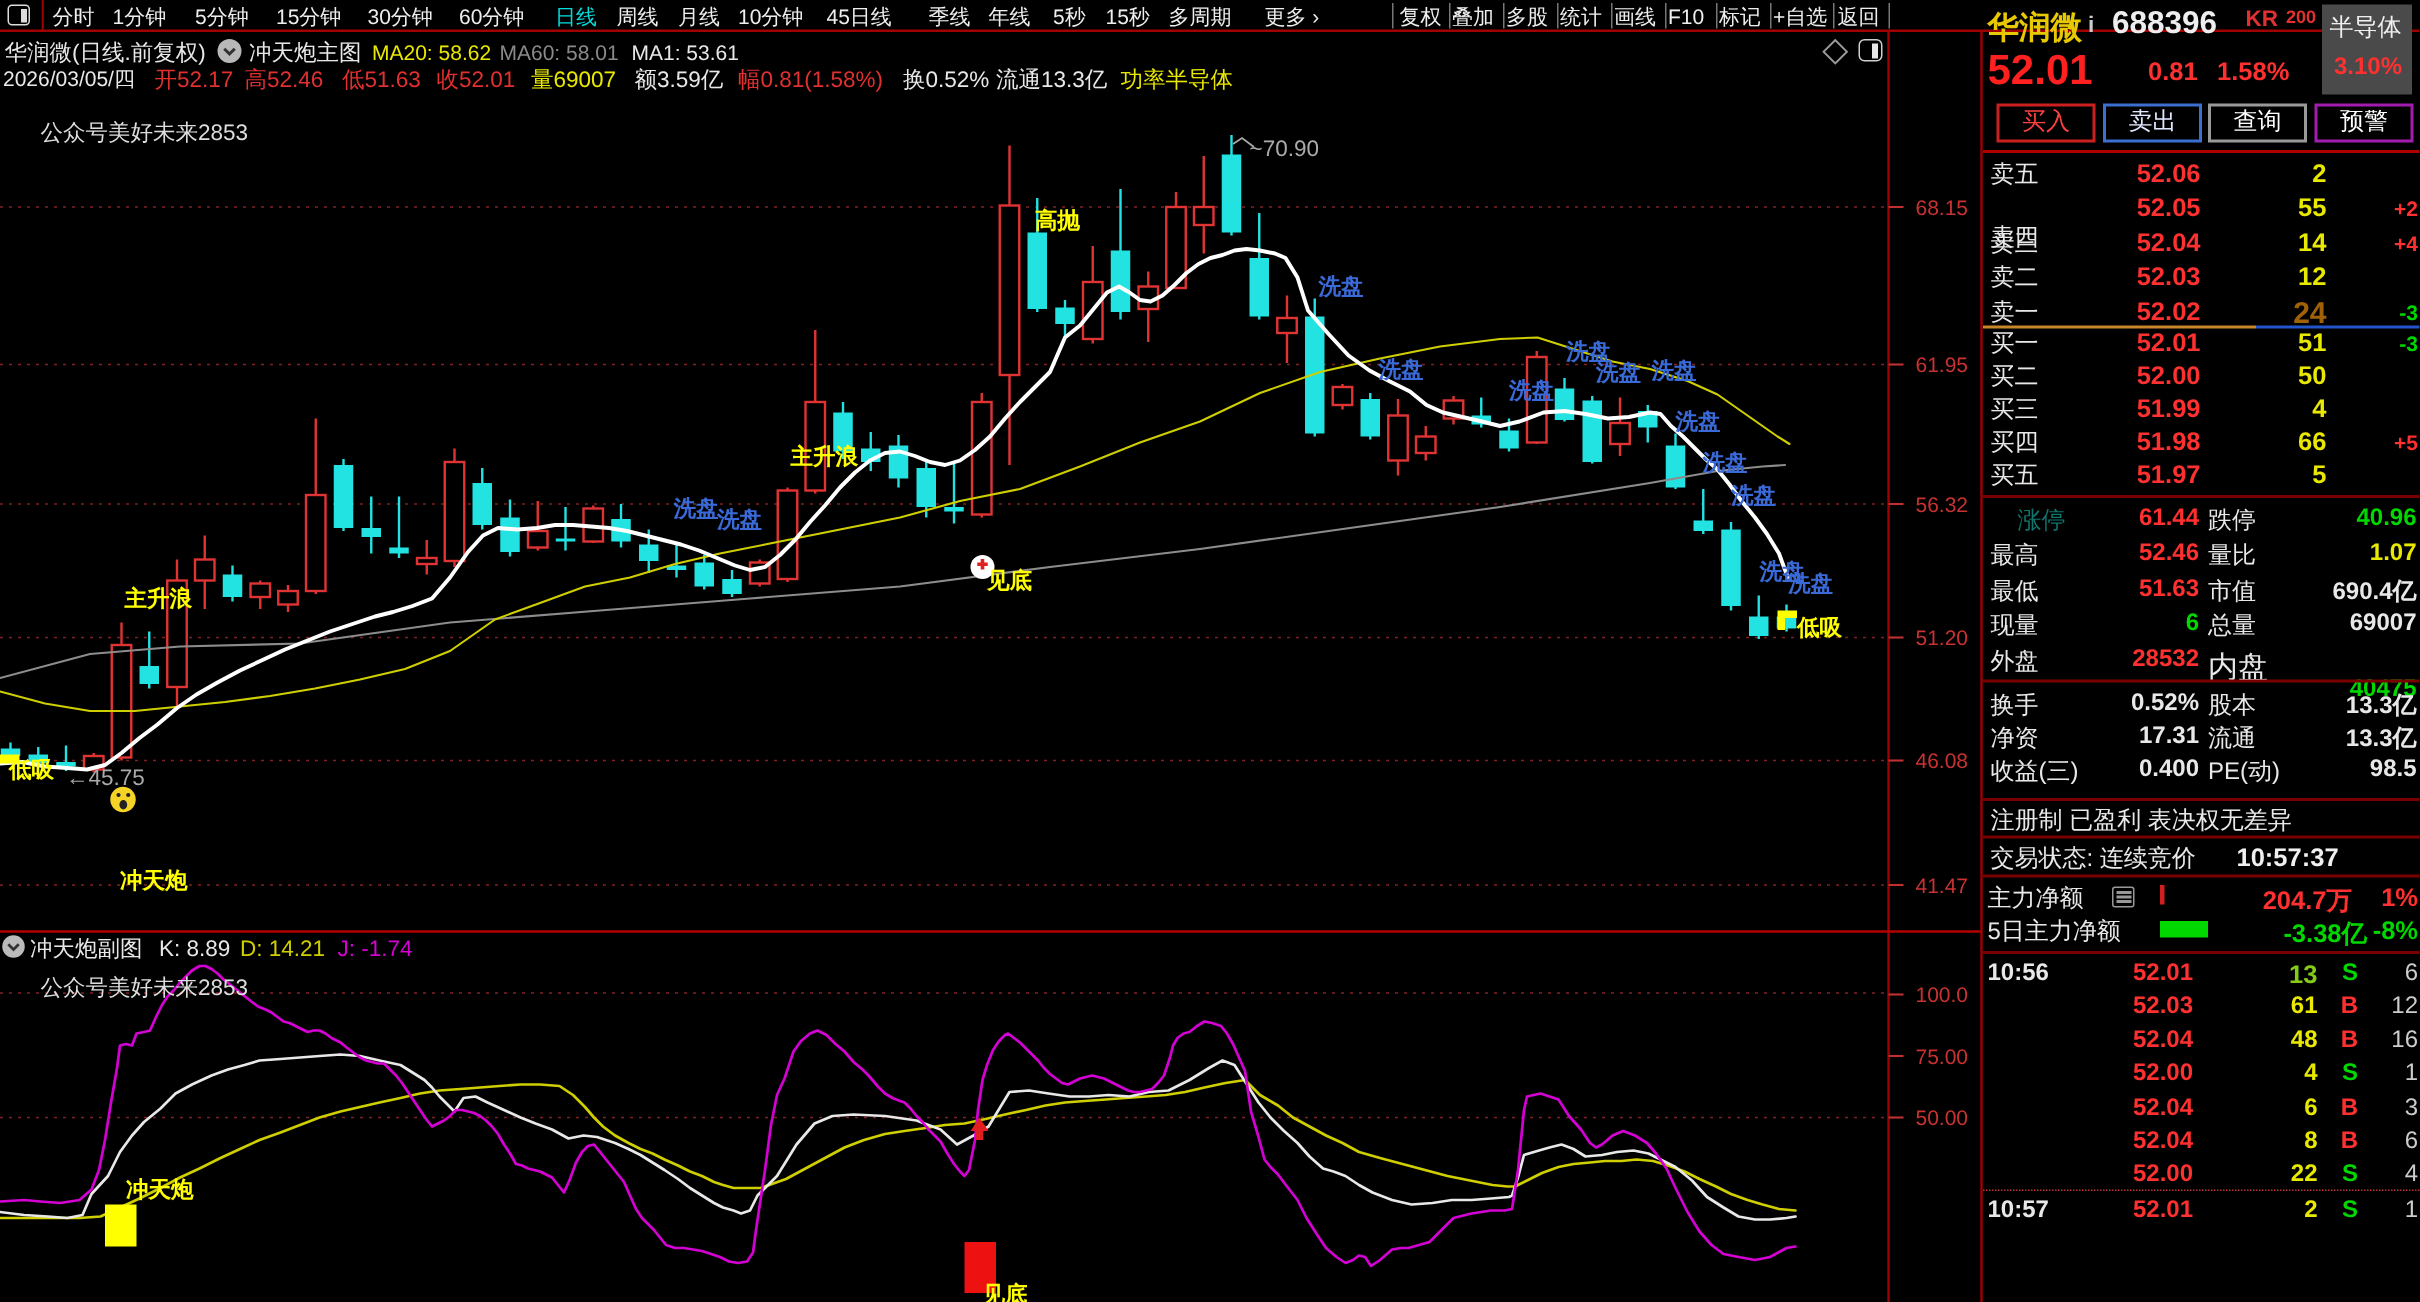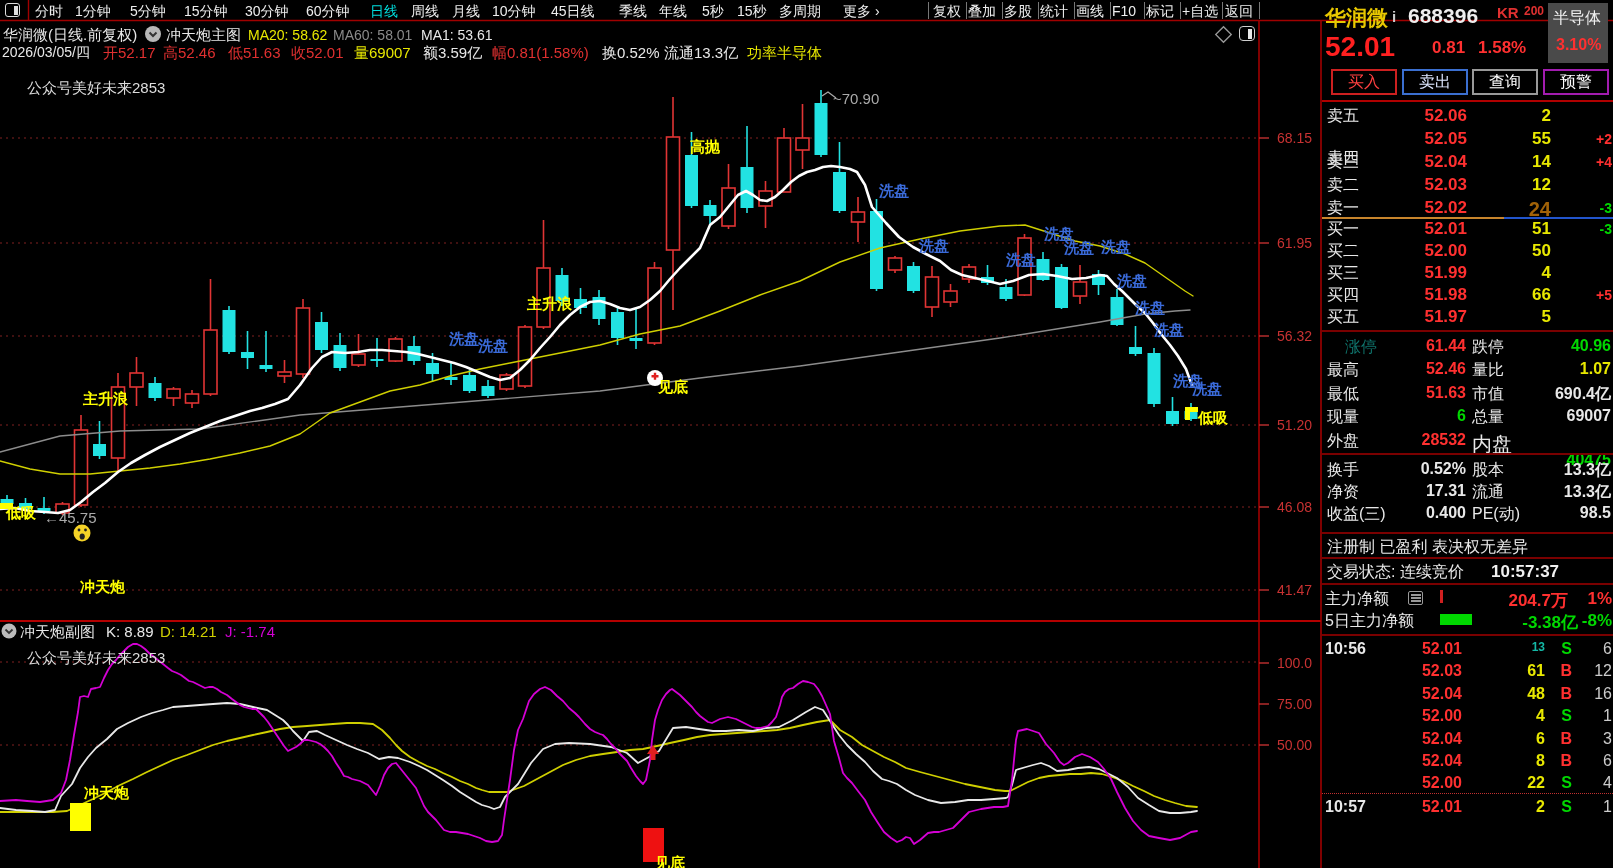--- a/index.html
+++ b/index.html
@@ -409,21 +409,21 @@
 <div class="a" style="left:1440px;top:590px;width:3px;height:13px;background:#d02020"></div>
 <div class="a" style="right:45px;top:589px;font-size:17px;color:#ff3030;text-align:right;font-weight:bold;">204.7万</div>
 <div class="a" style="right:1px;top:589px;font-size:17px;color:#ff3030;text-align:right;font-weight:bold;">1%</div>
 <div class="a" style="left:1325px;top:611px;font-size:16px;color:#e8e8e8;">5日主力净额</div>
 <div class="a" style="left:1440px;top:614px;width:32px;height:11px;background:#00d800"></div>
 <div class="a" style="right:35px;top:611px;font-size:17px;color:#00d800;text-align:right;font-weight:bold;">-3.38亿</div>
 <div class="a" style="right:1px;top:611px;font-size:17px;color:#00d800;text-align:right;font-weight:bold;">-8%</div>
 <div class="a" style="left:1322px;top:634px;width:291px;height:1.6px;background:#7a0000"></div>
 <div class="a" style="left:1325px;top:640px;font-size:16px;color:#e8e8e8;font-weight:bold;">10:56</div>
 <div class="a" style="right:151px;top:640px;font-size:16px;color:#ff3030;text-align:right;font-weight:bold;">52.01</div>
-<div class="a" style="right:68px;top:640px;font-size:12px;color:#14b8a6;text-align:right;font-weight:bold;">13</div>
+<div class="a" style="right:68px;top:640px;font-size:17px;color:#84cc16;text-align:right;font-weight:bold;">13</div>
 <div class="a" style="right:41px;top:640px;font-size:16px;color:#00d800;text-align:right;font-weight:bold;">S</div>
 <div class="a" style="right:1px;top:640px;font-size:16px;color:#cccccc;text-align:right;">6</div>
 <div class="a" style="right:151px;top:662.4px;font-size:16px;color:#ff3030;text-align:right;font-weight:bold;">52.03</div>
 <div class="a" style="right:68px;top:662.4px;font-size:16px;color:#e8e800;text-align:right;font-weight:bold;">61</div>
 <div class="a" style="right:41px;top:662.4px;font-size:16px;color:#ff3030;text-align:right;font-weight:bold;">B</div>
 <div class="a" style="right:1px;top:662.4px;font-size:16px;color:#cccccc;text-align:right;">12</div>
 <div class="a" style="right:151px;top:684.8px;font-size:16px;color:#ff3030;text-align:right;font-weight:bold;">52.04</div>
 <div class="a" style="right:68px;top:684.8px;font-size:16px;color:#e8e800;text-align:right;font-weight:bold;">48</div>
 <div class="a" style="right:41px;top:684.8px;font-size:16px;color:#ff3030;text-align:right;font-weight:bold;">B</div>
 <div class="a" style="right:1px;top:684.8px;font-size:16px;color:#cccccc;text-align:right;">16</div>

